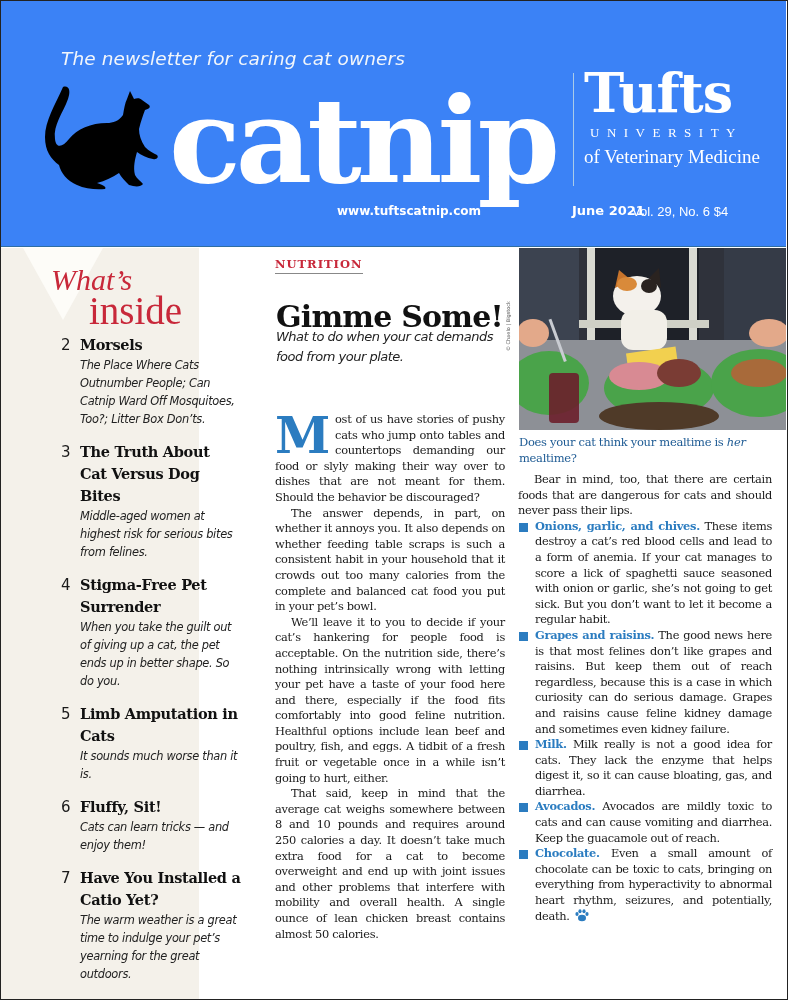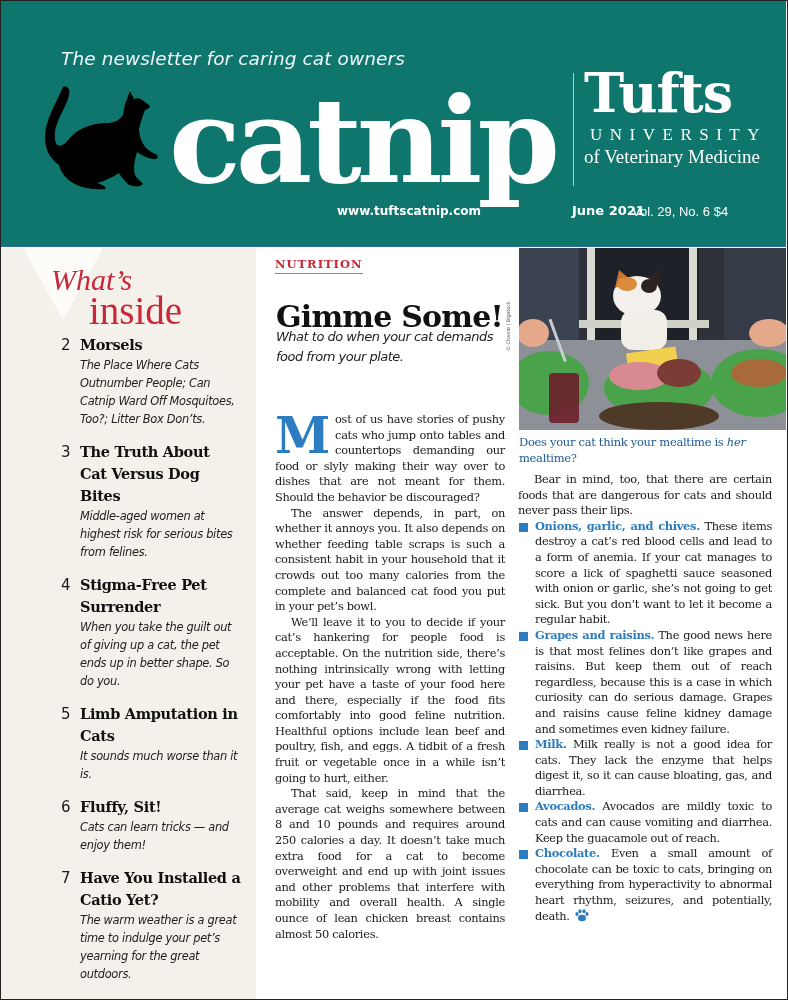--- a/index.html
+++ b/index.html
@@ -1,34 +1,34 @@
 <!DOCTYPE html>
 <html><head>
   <meta charset="utf-8">
   <style>
     * { box-sizing: border-box; margin: 0; padding: 0; }
     html, body { width: 788px; height: 1000px; overflow: hidden; background: #fff; }
     body { font-family: "DejaVu Serif", serif; color: #1a1a1a; position: relative; }
     .page { position: absolute; left: 0; top: 0; width: 788px; height: 1000px; border: 1.5px solid #222; overflow: hidden; background: #fff; }
 
     
-    .masthead { position: absolute; left: 0; top: 0; width: 785px; height: 246px; background: #0f766e; border-bottom: 1px solid #2f6ea3; }
+    .masthead { position: absolute; left: 0; top: 0; width: 785px; height: 246px; background: #3b82f6; border-bottom: 1px solid #2f6ea3; }
     .tagline { position: absolute; left: 60px; top: 47px; font-family: "DejaVu Sans", sans-serif; font-style: italic; font-size: 18.5px; color: #f2f6fb; letter-spacing: 0.1px; }
     .cat-silhouette { position: absolute; left: 40px; top: 84px; width: 125px; height: 106px; }
     .logo-word { position: absolute; left: 168px; top: 80px; font-family: "DejaVu Serif", serif; font-weight: bold; font-size: 118px; line-height: 120px; color: #fff; letter-spacing: -5px; text-align: center; }
     .site-url { position: absolute; left: 336px; top: 203px; font-family: "DejaVu Sans", sans-serif; font-weight: bold; font-size: 12px; color: #fff; }
     .issue-date { position: absolute; left: 531px; top: 202px; font-family: "DejaVu Sans", sans-serif; font-weight: bold; font-size: 13px; color: #fff; margin-left: 40px; }
     .issue-vol { position: absolute; left: 599px; top: 203px; font-family: "Liberation Sans", sans-serif; font-size: 13px; color: #fff; margin-left: 32px; }
     .mast-divider { position: absolute; left: 572px; top: 72px; width: 1px; height: 113px; background: #a9cbe8; }
     .tufts-word { position: absolute; left: 583px; top: 62px; font-family: "DejaVu Serif", serif; font-weight: bold; font-size: 54px; line-height: 60px; color: #fff; letter-spacing: -1px; }
-    .tufts-univ { position: absolute; left: 589px; top: 124px; font-family: "Liberation Serif", serif; font-size: 17px; letter-spacing: 7.5px; color: #fff; }
+    .tufts-univ { position: absolute; left: 589px; top: 124px; font-family: "Liberation Serif", serif; font-size: 13px; letter-spacing: 7.5px; color: #fff; }
     .tufts-school { position: absolute; left: 583px; top: 145px; font-family: "Liberation Serif", serif; font-size: 19px; line-height: 21px; color: #fff; }
 
     
-    .sidebar { position: absolute; left: 0; top: 247px; width: 255px; height: 753px; background: #f4f1ea; }
+    .sidebar { position: absolute; left: 0; top: 247px; width: 198px; height: 753px; background: #f4f1ea; }
     .sidebar-triangle { position: absolute; left: 22px; top: 0; width: 0; height: 0; border-left: 40px solid transparent; border-right: 40px solid transparent; border-top: 72px solid #fdfcf8; }
     .wi-whats { position: absolute; left: 50px; top: 16px; font-family: "Liberation Serif", serif; font-style: italic; font-size: 30px; color: #c8283a; line-height: 32px; }
     .wi-inside { position: absolute; left: 88px; top: 42px; font-family: "Liberation Serif", serif; font-size: 39px; color: #c8283a; line-height: 42px; }
     .toc { position: absolute; left: 60px; top: 86px; width: 180px; }
     .toc-item { position: relative; padding-left: 19px; margin-bottom: 13px; }
     .toc-num { position: absolute; left: 0; top: 0; font-family: "DejaVu Sans", sans-serif; font-size: 15px; line-height: 22px; color: #1a1a1a; }
     .toc-title { font-family: "DejaVu Serif", serif; font-weight: bold; font-size: 14.5px; line-height: 22px; color: #111; letter-spacing: -0.3px; }
     .toc-desc { font-family: "DejaVu Sans", sans-serif; font-style: italic; font-size: 11.4px; line-height: 18px; color: #222; letter-spacing: -0.3px; }
 
     

